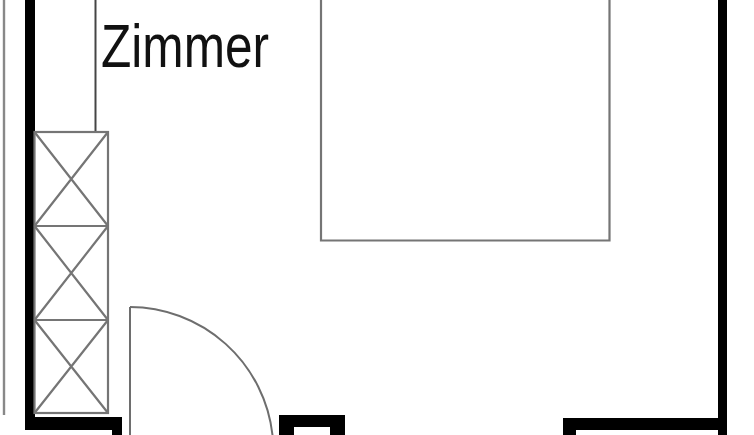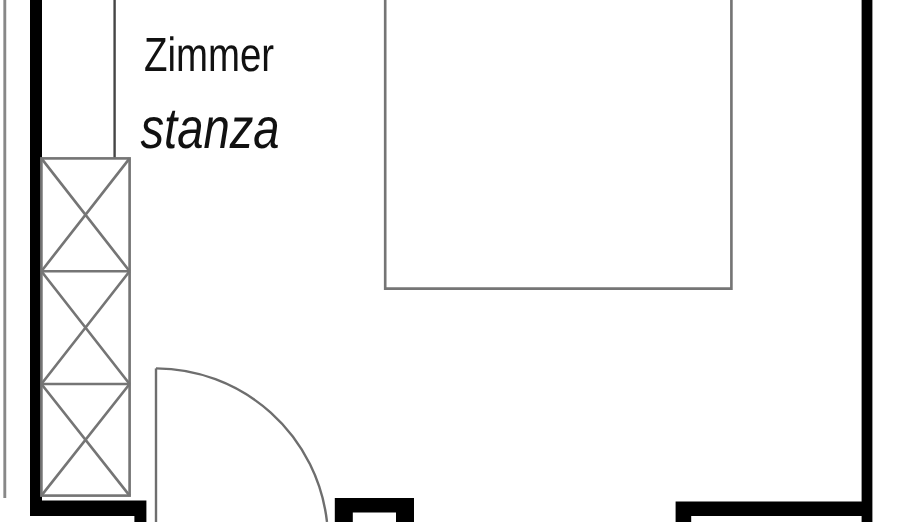--- a/index.html
+++ b/index.html
@@ -7,21 +7,21 @@
     position: relative;
     width: 754px;
     height: 435px;
     background: #ffffff;
     overflow: hidden;
     font-family: "Liberation Sans", sans-serif;
   }
   .plan-svg { position: absolute; left: 0; top: 0; }
   .label { position: absolute; color: #111111; }
   .label .tx { display: inline-block; transform-origin: 0 50%; white-space: nowrap; }
-  .label-de { left: 120px; top: 21px; font-size: 40px; line-height: 50px; font-weight: 400; }
+  .label-de { left: 101px; top: 21px; font-size: 62px; line-height: 50px; font-weight: 400; }
   .label-de .tx { transform: scaleX(0.80); }
   .label-it { left: 117px; top: 84px; font-size: 48px; line-height: 48px; font-style: italic; }
   .label-it .tx { transform: scaleX(0.82); }
 </style>
 </head>
 <body>
 
 <div class="stage">
 
   <svg class="plan-svg" width="754" height="435" viewBox="0 0 754 435">
@@ -53,17 +53,14 @@
 
     <g fill="none" stroke-width="2" stroke="#6e6e6e">
       <line x1="130" y1="307" x2="130" y2="435"></line>
       <path d="M130,307 A144,144 0 0 1 272.5,435"></path>
     </g>
   </svg>
 
   <div class="label label-de">
     <span class="tx">Zimmer</span>
   </div>
-  <div class="label label-it">
-    <span class="tx">stanza</span>
-  </div>
 
 </div>
 
 </body></html>

